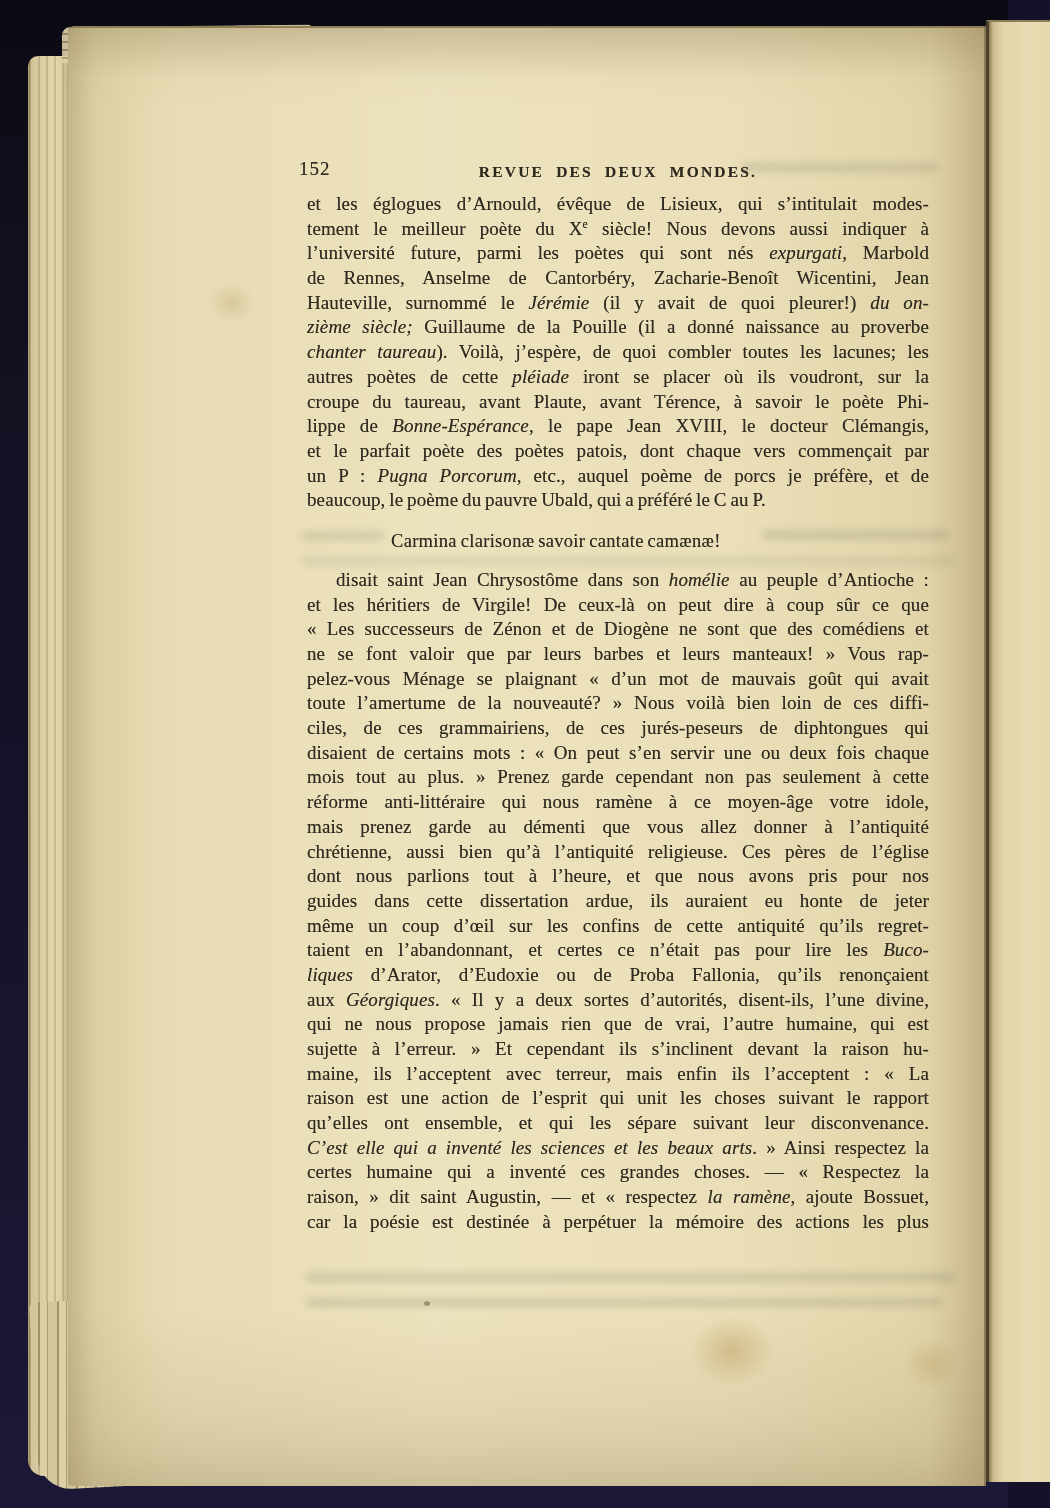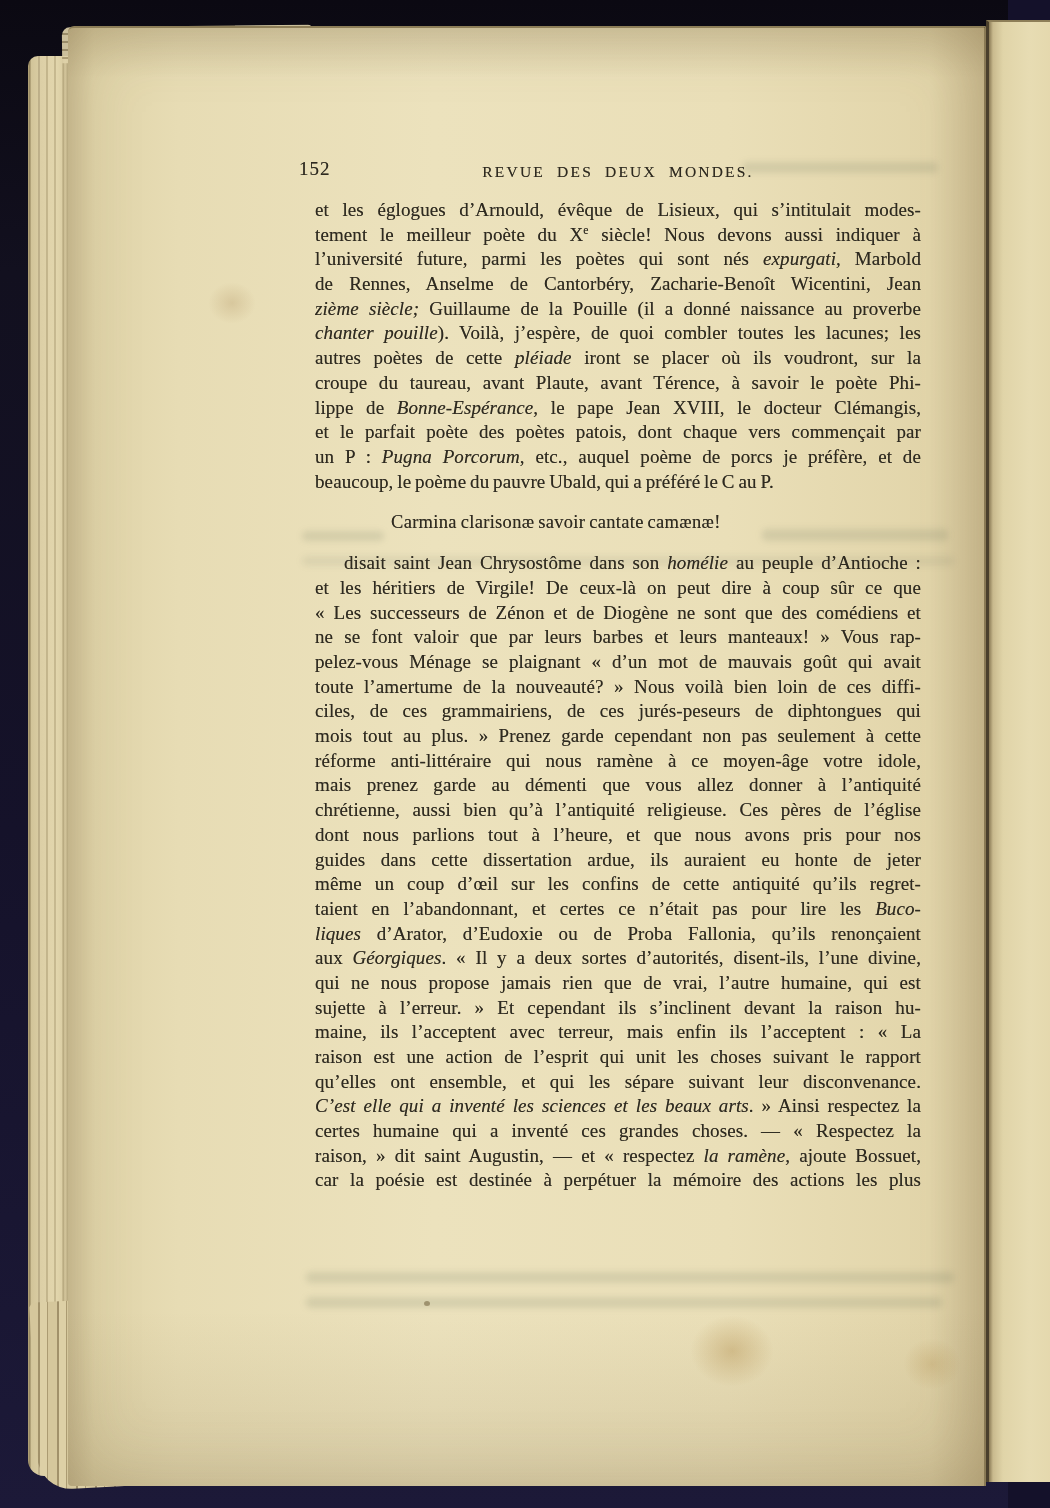--- a/index.html
+++ b/index.html
@@ -76,24 +76,24 @@
     color:var(--ink,#2e2a20);
     text-shadow:0 0 0.5px rgba(46,42,32,.55);
   }
   .pagehead{position:relative;height:24px;line-height:22px;}
   .pagenum{
     position:absolute;left:0;top:0;
     font-size:19px;letter-spacing:1px;
   }
   .runtitle{
     position:absolute;left:0;right:0;top:3px;text-align:center;
-    font-size:15.5px;font-weight:normal;letter-spacing:2.2px;word-spacing:6px;
+    font-size:15.5px;font-weight:bold;letter-spacing:2.2px;word-spacing:6px;
   }
   #text-block{margin-top:10px;font-size:19px;letter-spacing:0.1px;word-spacing:-1px;}
-  .para{margin:16px;}
+  .para{margin:8px;}
   .line{
     height:24.7px;line-height:24.7px;overflow:hidden;
     text-align:justify;
   }
   .line.j::after{content:"";display:inline-block;width:100%;height:0;}
   .line.noj{text-align:left;}
   .para.indent .line:first-child{text-indent:29px;}
   .verse{
     height:25px;line-height:25px;margin:16px 0 14px 0;
     padding-left:92px;font-size:18.5px;letter-spacing:0.3px;
@@ -129,38 +129,40 @@
     <header class="pagehead">
       <span class="pagenum">152</span>
       <span class="runtitle">REVUE DES DEUX MONDES.</span>
     </header>
     <div id="text-block">
         <div class="para">
           <div class="line j">et les églogues d’Arnould, évêque de Lisieux, qui s’intitulait modes-</div>
           <div class="line j">tement le meilleur poète du X<sup>e</sup> siècle! Nous devons aussi indiquer à</div>
           <div class="line j">l’université future, parmi les poètes qui sont nés <i>expurgati,</i> Marbold</div>
           <div class="line j">de Rennes, Anselme de Cantorbéry, Zacharie-Benoît Wicentini, Jean</div>
+          <div class="line j">Hauteville, surnommé le <i>Jérémie</i> (il y avait de quoi pleurer!) <i>du on-</i></div>
           <div class="line j"><i>zième siècle;</i> Guillaume de la Pouille (il a donné naissance au proverbe</div>
-          <div class="line j"><i>chanter pouille</i>). Voilà, j’espère, de quoi combler toutes les lacunes; les</div>
+          <div class="line j"><i>chanter taureau</i>). Voilà, j’espère, de quoi combler toutes les lacunes; les</div>
           <div class="line j">autres poètes de cette <i>pléiade</i> iront se placer où ils voudront, sur la</div>
           <div class="line j">croupe du taureau, avant Plaute, avant Térence, à savoir le poète Phi-</div>
           <div class="line j">lippe de <i>Bonne-Espérance,</i> le pape Jean XVIII, le docteur Clémangis,</div>
           <div class="line j">et le parfait poète des poètes patois, dont chaque vers commençait par</div>
           <div class="line j">un P : <i>Pugna Porcorum</i>, etc., auquel poème de porcs je préfère, et de</div>
           <div class="line noj">beaucoup, le poème du pauvre Ubald, qui a préféré le C au P.</div>
         </div>
         <div class="verse">Carmina clarisonæ savoir cantate camænæ!</div>
         <div class="para indent">
           <div class="line j">disait saint Jean Chrysostôme dans son <i>homélie</i> au peuple d’Antioche :</div>
           <div class="line j">et les héritiers de Virgile! De ceux-là on peut dire à coup sûr ce que</div>
           <div class="line j">« Les successeurs de Zénon et de Diogène ne sont que des comédiens et</div>
           <div class="line j">ne se font valoir que par leurs barbes et leurs manteaux! » Vous rap-</div>
           <div class="line j">pelez-vous Ménage se plaignant « d’un mot de mauvais goût qui avait</div>
           <div class="line j">toute l’amertume de la nouveauté? » Nous voilà bien loin de ces diffi-</div>
           <div class="line j">ciles, de ces grammairiens, de ces jurés-peseurs de diphtongues qui</div>
+          <div class="line j">disaient de certains mots : « On peut s’en servir une ou deux fois chaque</div>
           <div class="line j">mois tout au plus. » Prenez garde cependant non pas seulement à cette</div>
           <div class="line j">réforme anti-littéraire qui nous ramène à ce moyen-âge votre idole,</div>
           <div class="line j">mais prenez garde au démenti que vous allez donner à l’antiquité</div>
           <div class="line j">chrétienne, aussi bien qu’à l’antiquité religieuse. Ces pères de l’église</div>
           <div class="line j">dont nous parlions tout à l’heure, et que nous avons pris pour nos</div>
           <div class="line j">guides dans cette dissertation ardue, ils auraient eu honte de jeter</div>
           <div class="line j">même un coup d’œil sur les confins de cette antiquité qu’ils regret-</div>
           <div class="line j">taient en l’abandonnant, et certes ce n’était pas pour lire les <i>Buco-</i></div>
           <div class="line j"><i>liques</i> d’Arator, d’Eudoxie ou de Proba Fallonia, qu’ils renonçaient</div>
           <div class="line j">aux <i>Géorgiques</i>. « Il y a deux sortes d’autorités, disent-ils, l’une divine,</div>

